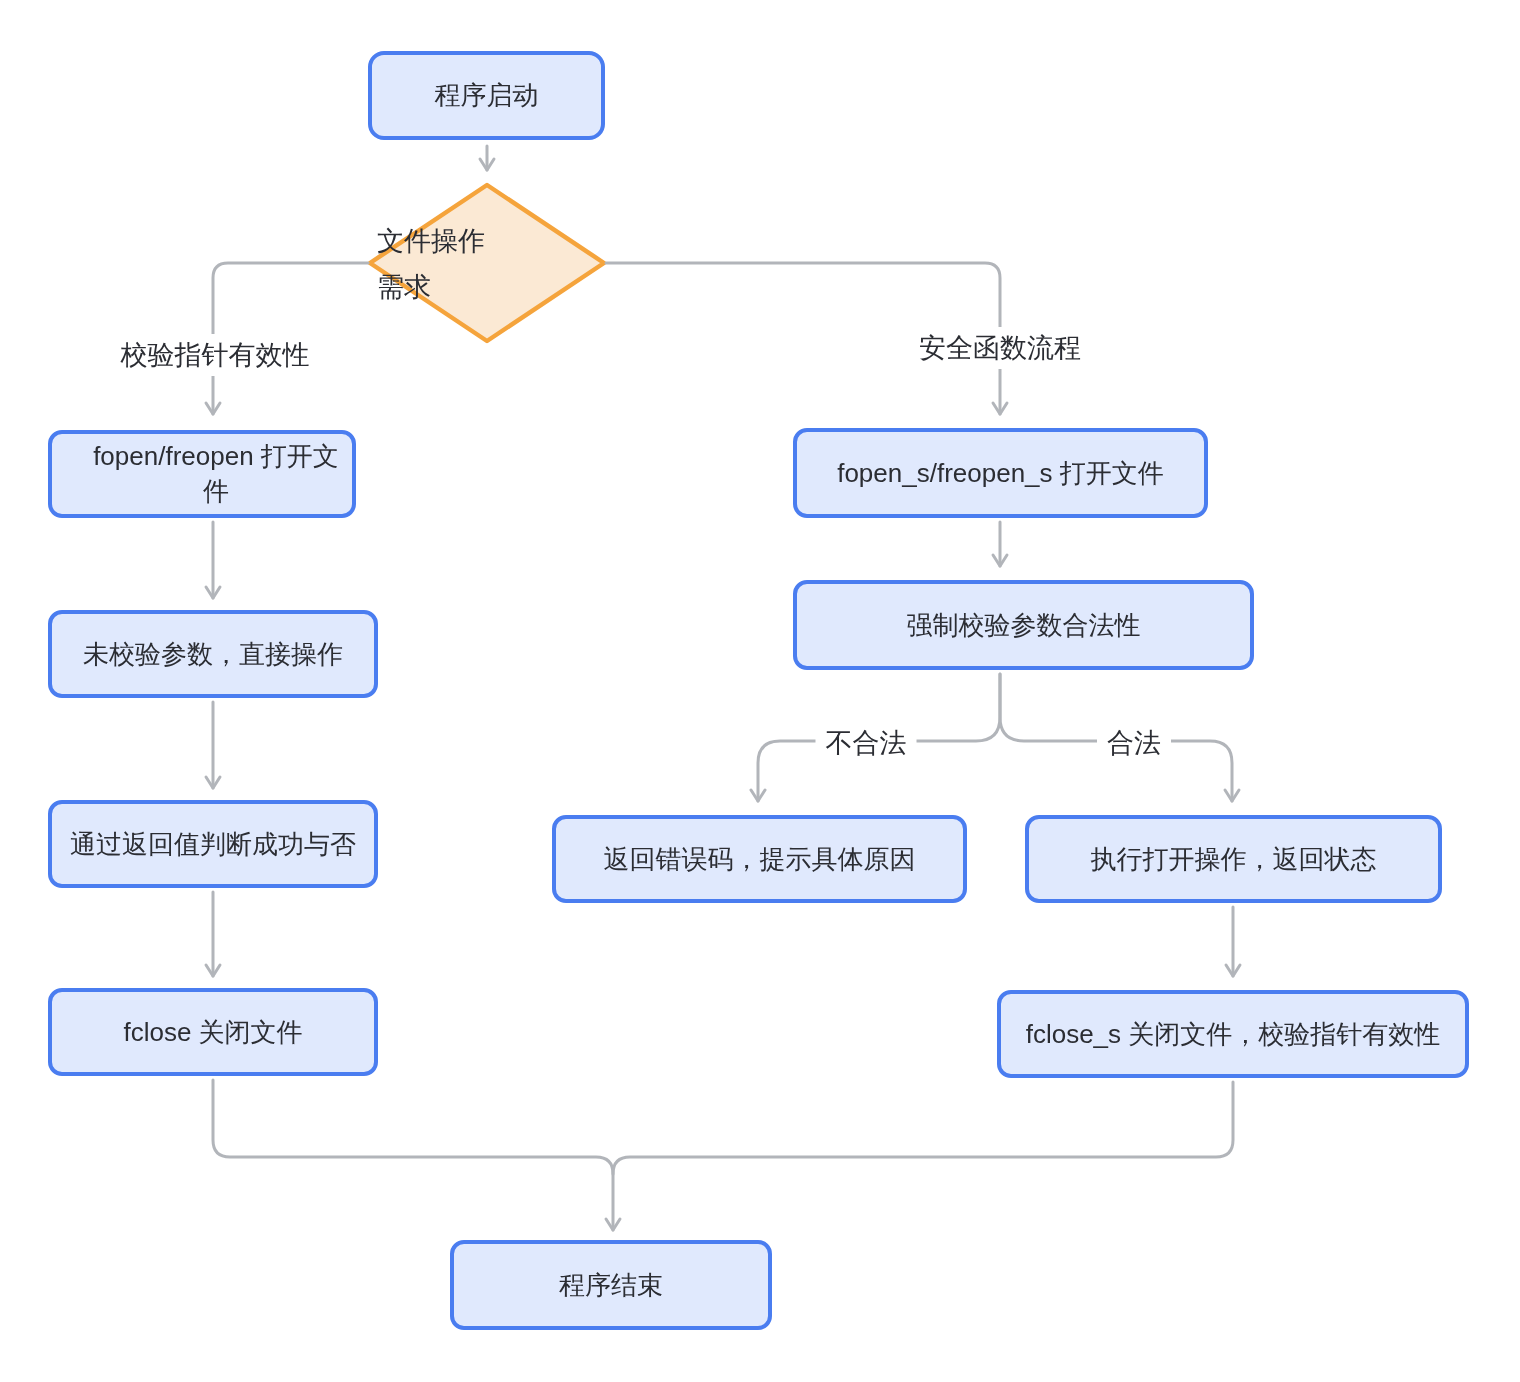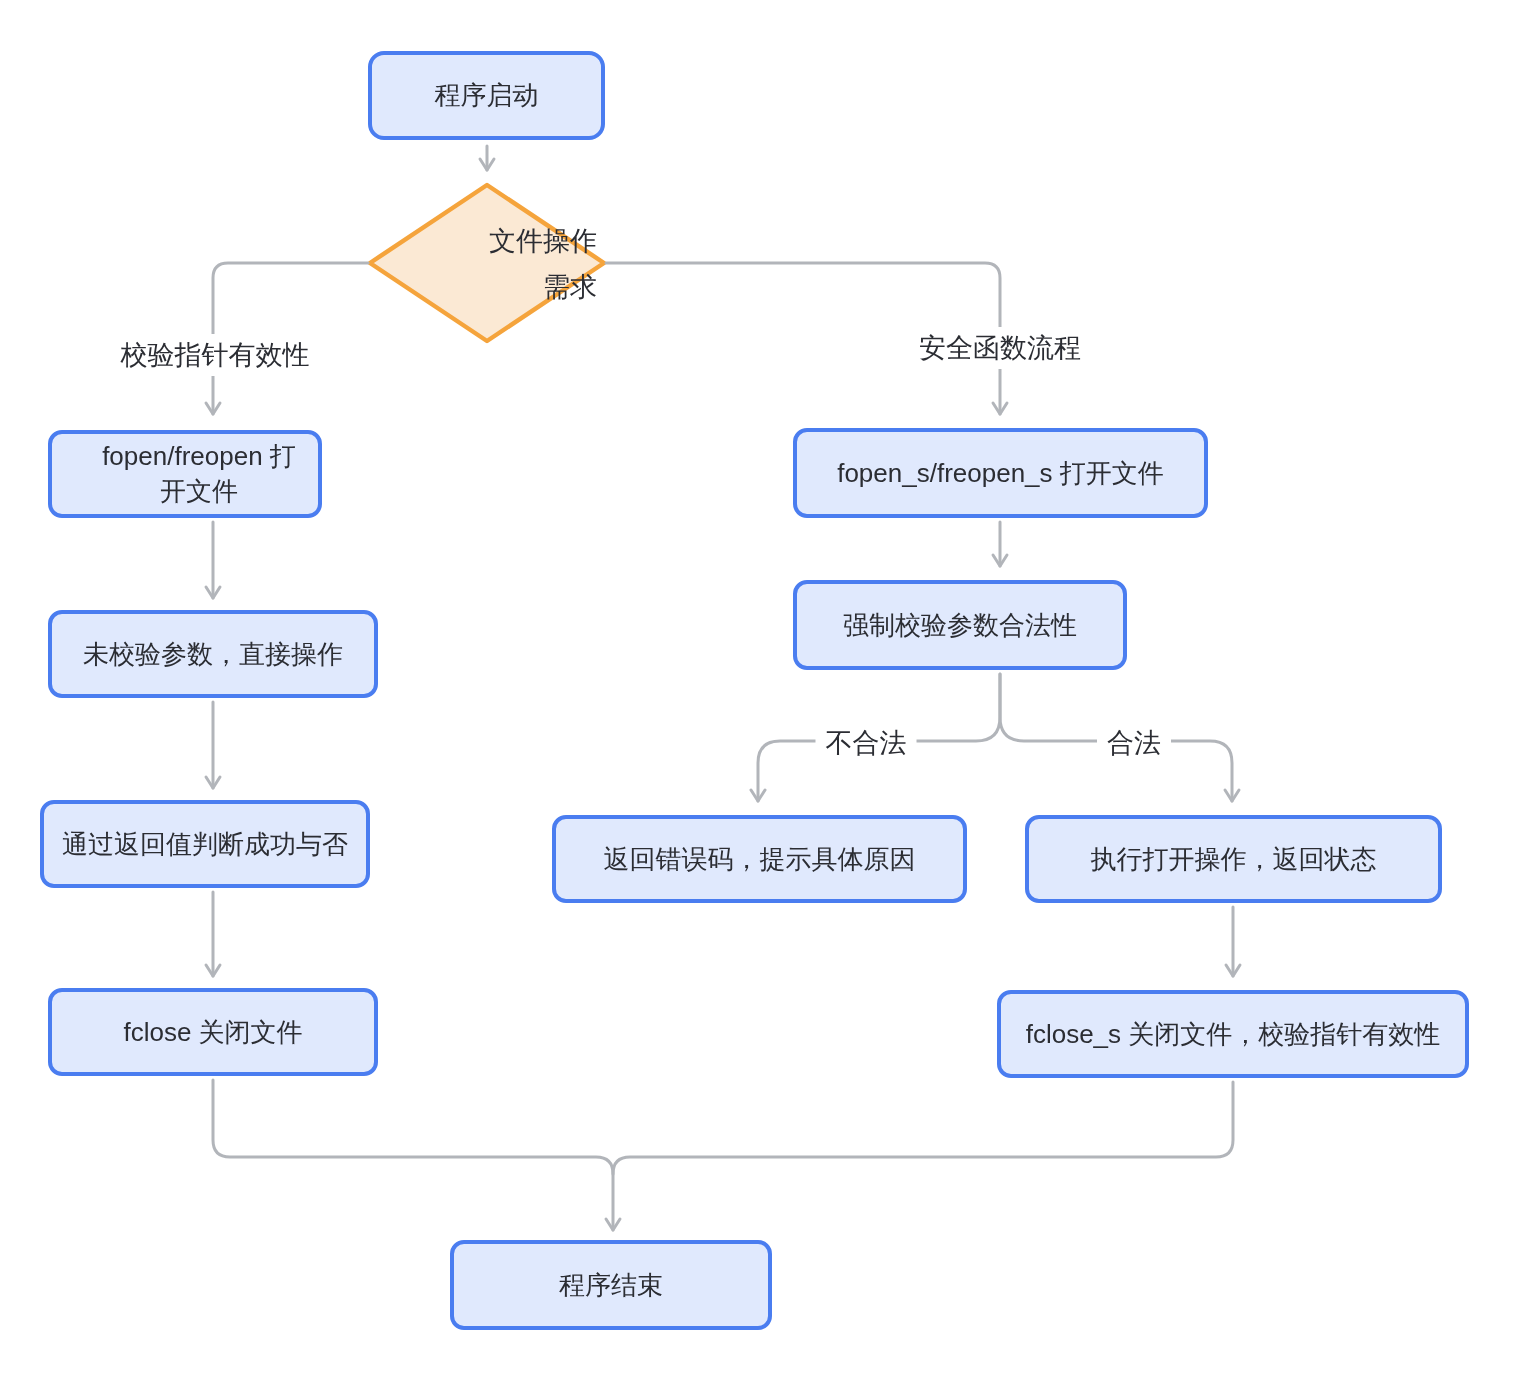--- a/index.html
+++ b/index.html
@@ -61,21 +61,21 @@
     font-size: 26px;
     color: var(--text);
     text-align: center;
     padding: 0 10px;
   }
   .diamond-label {
     position: absolute;
     z-index: 2;
     display: flex;
     flex-direction: column;
-    align-items: flex-end;
+    align-items: flex-start;
     justify-content: center;
     gap: 10px;
     font-size: 27px;
     color: var(--text);
     text-align: center;
   }
   .edge-label {
     position: absolute;
     z-index: 3;
     transform: translate(-50%, -50%);
@@ -133,41 +133,41 @@
 
   <div class="node" style="left:368px; top:51px; width:237px; height:89px;border-radius:16px;">
     <span>程序启动</span>
   </div>
 
   <div class="diamond-label" style="left:377px; top:216px; width:220px; height:95px;">
     <span>文件操作</span>
     <span>需求</span>
   </div>
 
-  <div class="node" style="left:48px; top:430px; width:274px; height:88px;padding-left:38px;">
+  <div class="node" style="left:48px; top:430px; width:308px; height:88px;padding-left:38px;">
     <span>fopen/freopen 打开文件</span>
   </div>
 
   <div class="node" style="left:48px; top:610px; width:330px; height:88px;">
     <span>未校验参数，直接操作</span>
   </div>
 
-  <div class="node" style="left:40px; top:800px; width:330px; height:88px;">
+  <div class="node" style="left:48px; top:800px; width:330px; height:88px;">
     <span>通过返回值判断成功与否</span>
   </div>
 
   <div class="node" style="left:48px; top:988px; width:330px; height:88px;">
     <span>fclose 关闭文件</span>
   </div>
 
   <div class="node" style="left:793px; top:428px; width:415px; height:90px;">
     <span>fopen_s/freopen_s 打开文件</span>
   </div>
 
-  <div class="node" style="left:793px; top:580px; width:334px; height:90px;">
+  <div class="node" style="left:793px; top:580px; width:461px; height:90px;">
     <span>强制校验参数合法性</span>
   </div>
 
   <div class="node" style="left:552px; top:815px; width:415px; height:88px;">
     <span>返回错误码，提示具体原因</span>
   </div>
 
   <div class="node" style="left:1025px; top:815px; width:417px; height:88px;">
     <span>执行打开操作，返回状态</span>
   </div>

